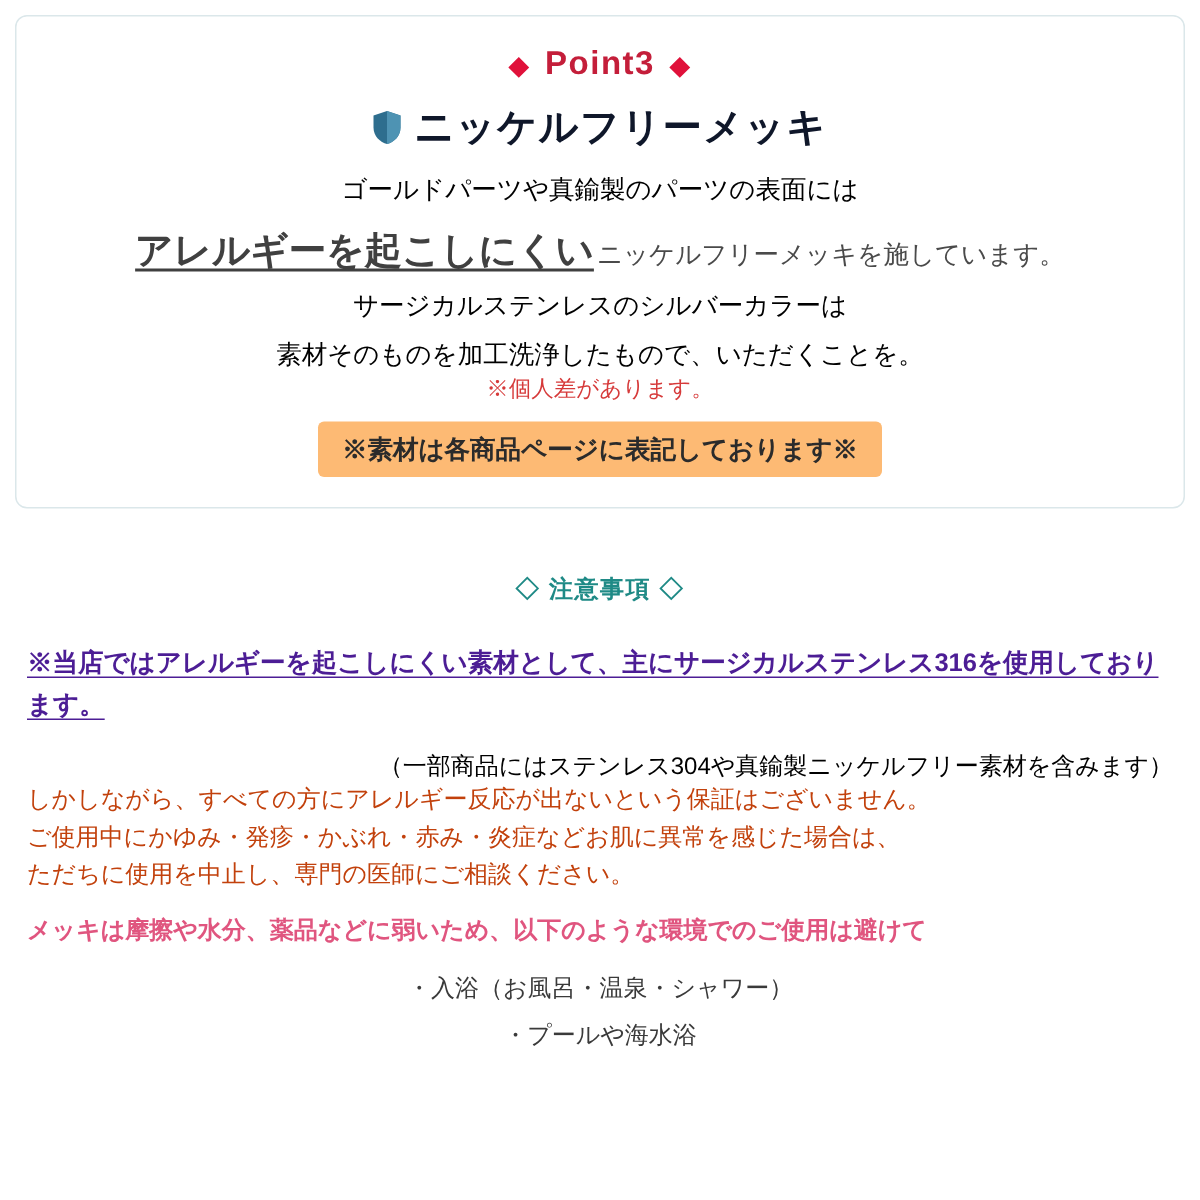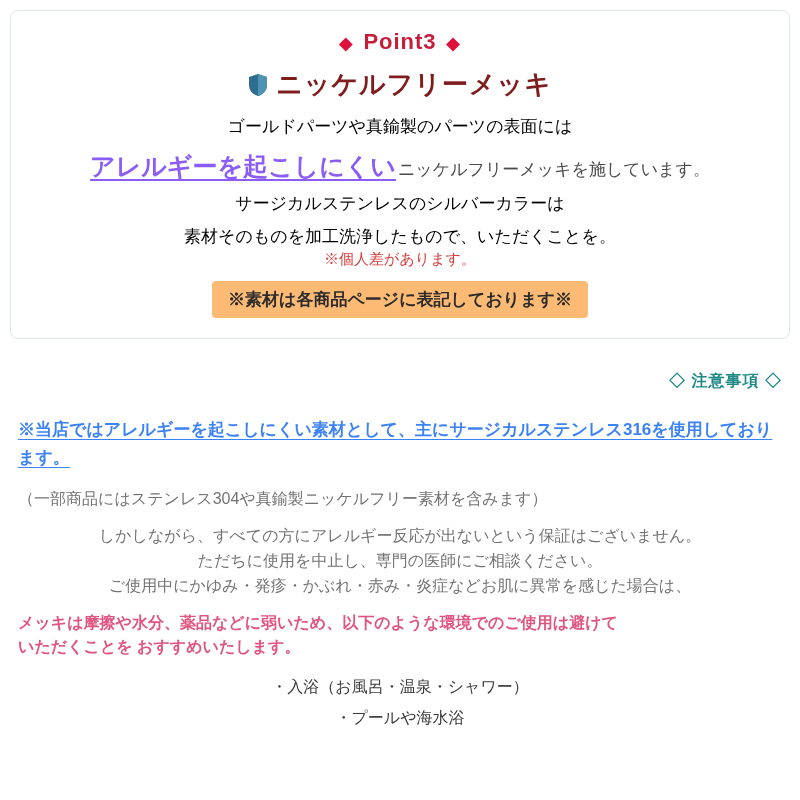--- a/index.html
+++ b/index.html
@@ -48,21 +48,21 @@
     transform: translateY(1px);
   }
   .point-title {
     display: flex;
     align-items: center;
     justify-content: center;
     gap: 8px;
     margin-top: 12px;
     font-size: 26px;
     font-weight: bold;
-    color: #7f1d1d;
+    color: #0f172a;
     letter-spacing: 1px;
   }
   .shield {
     display: inline-block;
     width: 20px;
     height: 24px;
     position: relative;
   }
   .shield svg { display: block; }
 
@@ -78,21 +78,21 @@
     font-size: 17px;
     color: #4a4a4a;
     display: flex;
     align-items: baseline;
     justify-content: center;
     flex-wrap: nowrap;
   }
   .emph {
     font-size: 25px;
     font-weight: bold;
-    color: #8b5cf6;
+    color: #404040;
     text-decoration: underline;
     text-underline-offset: 4px;
     margin-right: 2px;
   }
   .note-red {
     font-size: 15px;
     color: #d63a3a;
   }
   .badge {
     display: inline-block;
@@ -104,47 +104,46 @@
     font-weight: bold;
     border-radius: 4px;
   }
 
   
   .notes {
     margin: 0 6px;
     padding: 0 12px;
   }
   .notes-title {
-    text-align: right;
+    text-align: center;
     color: #1f8a86;
     font-size: 16px;
     font-weight: bold;
-    margin-top: 32px;
+    margin-top: 44px;
     letter-spacing: 1px;
   }
   .note-heading {
     margin-top: 24px;
     font-size: 17px;
-    color: #3b82f6;
+    color: #4c1d95;
     font-weight: bold;
     text-decoration: underline;
     text-underline-offset: 4px;
     line-height: 1.7;
     text-align: left;
   }
   .note-sub {
     margin-top: 16px;
     font-size: 16px;
-    color: #737373;
+    color: #000000;
+    text-align: right;
+  }
+  .note-red-block {
     text-align: left;
-  }
-  .note-red-block {
-    margin-top: 14px;
-    text-align: center;
-    color: #737373;
+    color: #c2410c;
     font-size: 16px;
     line-height: 1.55;
   }
   .note-red-block div { white-space: nowrap; }
   .note-pink-block {
     margin-top: 12px;
     color: #e0557f;
     font-size: 16px;
     line-height: 1.55;
     font-weight: bold;
@@ -201,28 +200,27 @@
   <div class="notes">
 
     <div class="notes-title">◇ 注意事項 ◇</div>
 
     <div class="note-heading">※当店ではアレルギーを起こしにくい素材として、主にサージカルステンレス316を使用しております。</div>
 
     <div class="note-sub">（一部商品にはステンレス304や真鍮製ニッケルフリー素材を含みます）</div>
 
     <div class="note-red-block">
       <div>しかしながら、すべての方にアレルギー反応が出ないという保証はございません。</div>
+      <div>ご使用中にかゆみ・発疹・かぶれ・赤み・炎症などお肌に異常を感じた場合は、</div>
       <div>ただちに使用を中止し、専門の医師にご相談ください。</div>
-      <div>ご使用中にかゆみ・発疹・かぶれ・赤み・炎症などお肌に異常を感じた場合は、</div>
     </div>
 
 
     <div class="note-pink-block">
       <div>メッキは摩擦や水分、薬品などに弱いため、以下のような環境でのご使用は避けて</div>
-      <div>いただくことを おすすめいたします。</div>
     </div>
 
     <div class="bullets">
       <span class="b">・入浴（お風呂・温泉・シャワー）</span>
       <span class="b">・プールや海水浴</span>
 
     </div>
 
   </div>
 </div>

